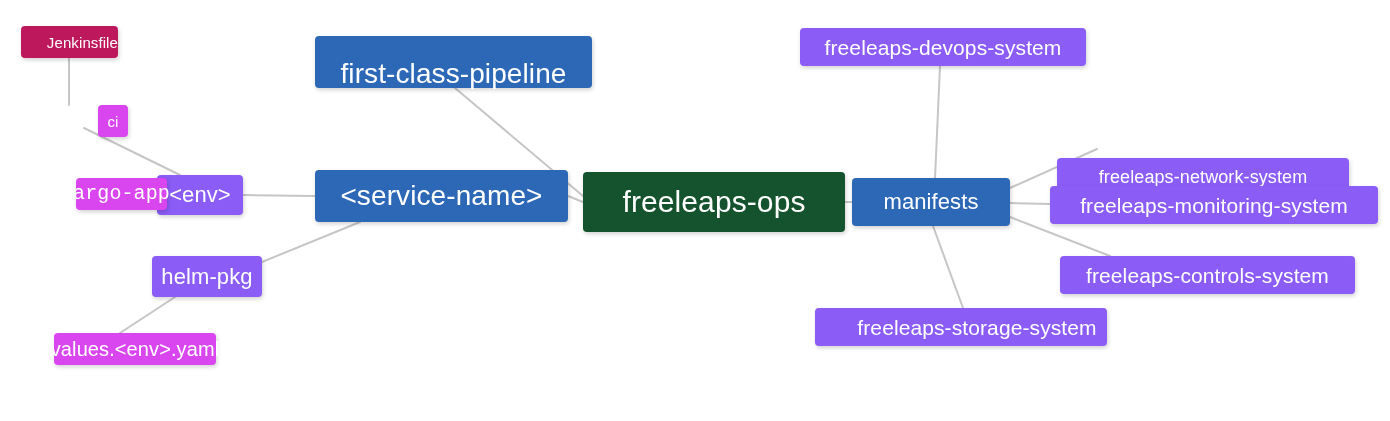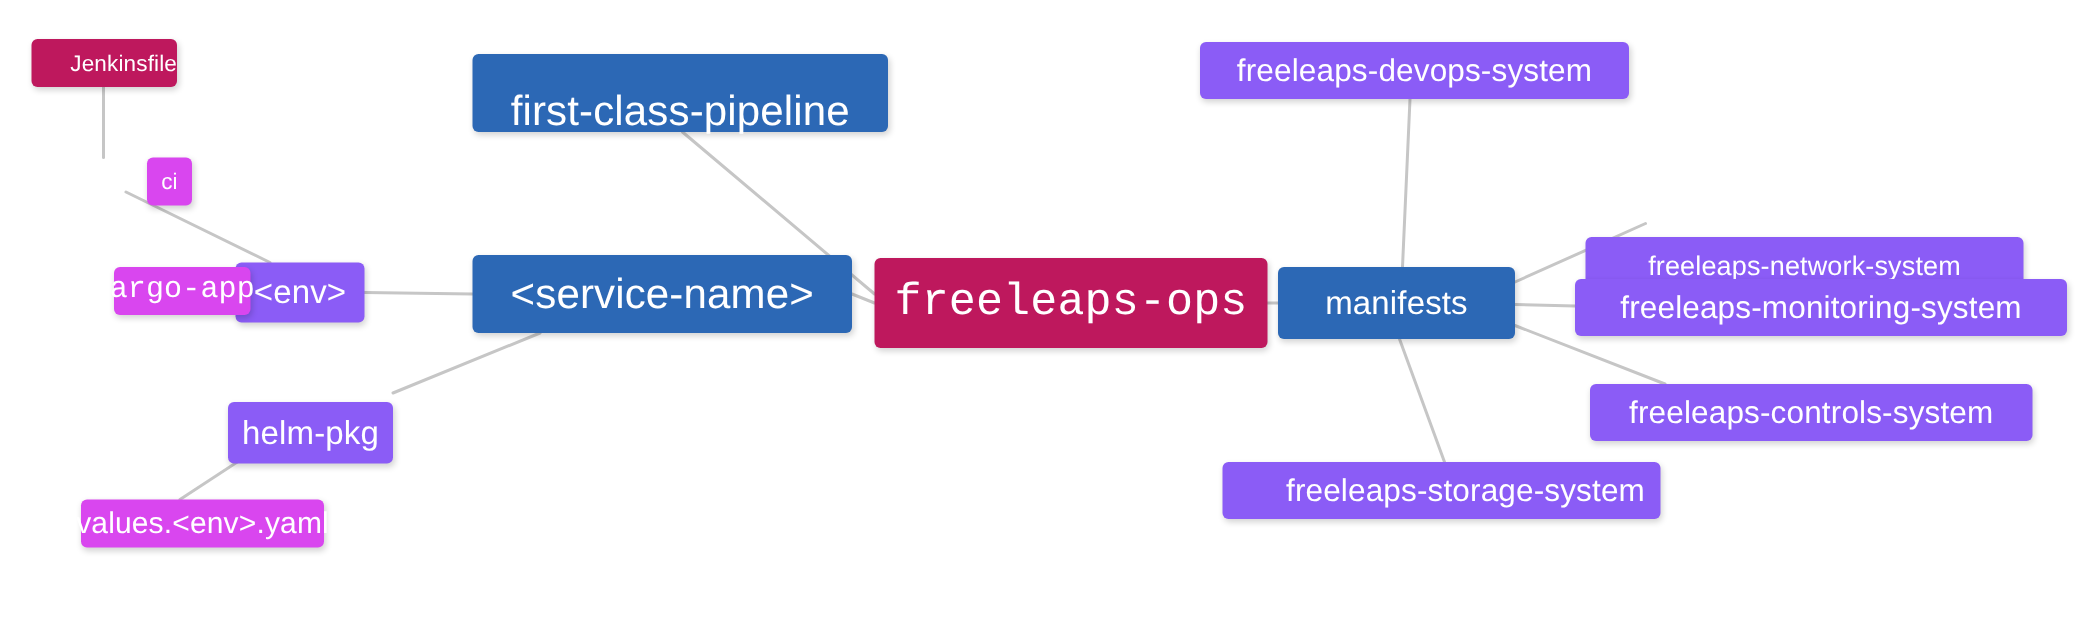--- a/index.html
+++ b/index.html
@@ -38,21 +38,21 @@
     white-space: nowrap;
     letter-spacing: 0.1px;
     box-shadow: 1px 2px 4px rgba(0,0,0,0.18);
     user-select: none;
   }
   .node-label {
     display: block;
     line-height: 1;
   }
   
-  .t-root   { background: #be185d; font-family: Liberation Mono, monospace; }
+  .t-root   { background: #14532d; }
   .t-blue   { background: #2c68b5; }
   .t-green  { background: #8b5cf6; }
   .t-orange { background: #be185d; justify-content: flex-end; }
   .t-red    { background: #d946ef; margin-left: 44px; }
 </style>
 </head>
 <body>
 
 <div id="canvas">
   <svg id="edges" viewBox="0 0 1390 421" xmlns="http://www.w3.org/2000/svg">
@@ -80,21 +80,21 @@
       </div>
       <div class="node t-blue" style="left: 315px; top: 170px; width: 253px; height: 52px; font-size: 28px;">
         <span class="node-label">&lt;service-name&gt;</span>
       </div>
       <div class="node t-blue" style="left: 852px; top: 178px; width: 158px; height: 48px; font-size: 22px;">
         <span class="node-label">manifests</span>
       </div>
       <div class="node t-green" style="left: 157px; top: 175px; width: 86px; height: 40px; font-size: 22px;">
         <span class="node-label">&lt;env&gt;</span>
       </div>
-      <div class="node t-green" style="left: 152px; top: 256px; width: 110px; height: 41px; font-size: 22px; margin-top: 12px;">
+      <div class="node t-green" style="left: 152px; top: 256px; width: 110px; height: 41px; font-size: 22px;">
         <span class="node-label">helm-pkg</span>
       </div>
       <div class="node t-orange" style="left: 21px; top: 26px; width: 97px; height: 32px; font-size: 15px;">
         <span class="node-label">Jenkinsfile</span>
       </div>
       <div class="node t-red" style="left: 54px; top: 105px; width: 30px; height: 32px; font-size: 15px;">
         <span class="node-label">ci</span>
       </div>
       <div class="node t-red" style="left: 32px; top: 178px; width: 91px; height: 32px; font-size: 20px; font-family: Liberation Mono, monospace;">
         <span class="node-label">argo-app</span>

